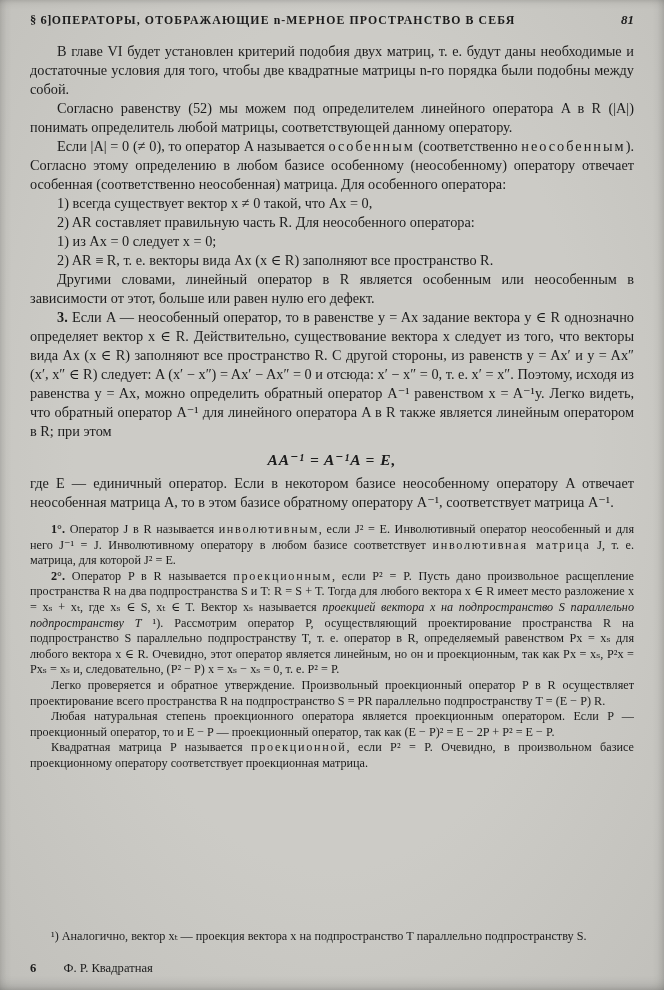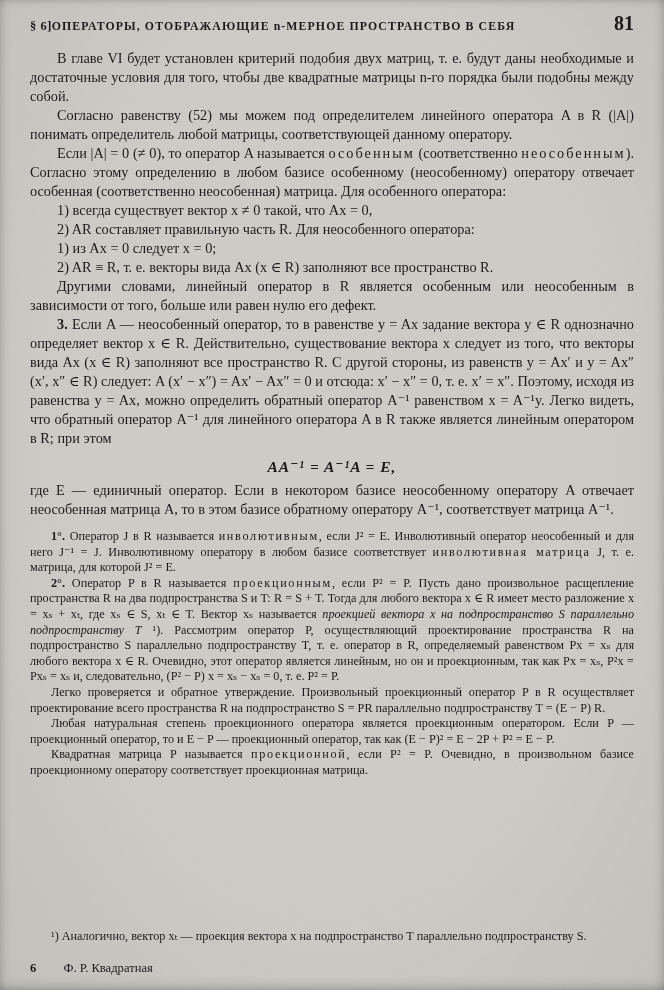--- a/index.html
+++ b/index.html
@@ -21,21 +21,21 @@
     color: #1c1c1c;
     padding: 12px 30px 12px 30px;
   }
   .page-header {
     display: flex; align-items: baseline;
     font-weight: bold;
     margin-bottom: 14px;
   }
   .page-header .mark { font-size: 12.5px; letter-spacing: .5px; white-space: nowrap; }
   .page-header .title { flex: 1; text-align: left; font-size: 11.8px; letter-spacing: 1.1px; }
-  .page-header .pageno { font-size: 20px; white-space: nowrap; }
+  .page-header .pageno { font-size: 13px; white-space: nowrap; font-style: italic; }
   .main p {
     margin: 0;
     font-size: 14.3px;
     line-height: 19px;
     text-align: justify;
   }
   .indent { text-indent: 27px; }
   p.formula {
     text-align: center;
     font-weight: bold;
@@ -79,21 +79,21 @@
   </header>
 
   <section class="main">
     <p class="indent"><span>В главе VI будет установлен критерий подобия двух матриц, т. е. будут даны необходимые и достаточные условия для того, чтобы две квадратные матрицы n-го порядка были подобны между собой.</span></p>
     <p class="indent"><span>Согласно равенству (52) мы можем под определителем линейного оператора A в R (|A|) понимать определитель любой матрицы, соответствующей данному оператору.</span></p>
     <p class="indent"><span>Если |A| = 0 (≠ 0), то оператор A называется </span><span class="sp">особенным</span><span> (соответственно </span><span class="sp">неособенным</span><span>). Согласно этому определению в любом базисе особенному (неособенному) оператору отвечает особенная (соответственно неособенная) матрица. Для особенного оператора:</span></p>
     <p class="indent"><span>1) всегда существует вектор x ≠ 0 такой, что Ax = 0,</span></p>
     <p class="indent"><span>2) AR составляет правильную часть R. Для неособенного оператора:</span></p>
     <p class="indent"><span>1) из Ax = 0 следует x = 0;</span></p>
     <p class="indent"><span>2) AR ≡ R, т. е. векторы вида Ax (x ∈ R) заполняют все пространство R.</span></p>
-    <p class="indent"><span>Другими словами, линейный оператор в R является особенным или неособенным в зависимости от того, больше или равен нулю его дефект.</span></p>
+    <p class="indent"><span>Другими словами, линейный оператор в R является особенным или неособенным в зависимости от этот, больше или равен нулю его дефект.</span></p>
     <p class="indent"><span class="b">3. </span><span>Если A — неособенный оператор, то в равенстве y = Ax задание вектора y ∈ R однозначно определяет вектор x ∈ R. Действительно, существование вектора x следует из того, что векторы вида Ax (x ∈ R) заполняют все пространство R. С другой стороны, из равенств y = Ax′ и y = Ax″ (x′, x″ ∈ R) следует: A (x′ − x″) = Ax′ − Ax″ = 0 и отсюда: x′ − x″ = 0, т. е. x′ = x″. Поэтому, исходя из равенства y = Ax, можно определить обратный оператор A⁻¹ равенством x = A⁻¹y. Легко видеть, что обратный оператор A⁻¹ для линейного оператора A в R также является линейным оператором в R; при этом</span></p>
     <p class="formula">AA⁻¹ = A⁻¹A = E,</p>
     <p><span>где E — единичный оператор. Если в некотором базисе неособенному оператору A отвечает неособенная матрица A, то в этом базисе обратному оператору A⁻¹, соответствует матрица A⁻¹.</span></p>
   </section>
 
   <section class="small">
     <p class="indent"><span class="b">1°. </span><span>Оператор J в R называется </span><span class="sp">инволютивным</span><span>, если J² = E. Инволютивный оператор неособенный и для него J⁻¹ = J. Инволютивному оператору в любом базисе соответствует </span><span class="sp">инволютивная матрица</span><span> J, т. е. матрица, для которой J² = E.</span></p>
     <p class="indent"><span class="b">2°. </span><span>Оператор P в R называется </span><span class="sp">проекционным</span><span>, если P² = P. Пусть дано произвольное расщепление пространства R на два подпространства S и T: R = S + T. Тогда для любого вектора x ∈ R имеет место разложение x = xₛ + xₜ, где xₛ ∈ S, xₜ ∈ T. Вектор xₛ называется </span><span class="it">проекцией вектора x на подпространство S параллельно подпространству T</span><span> ¹). Рассмотрим оператор P, осуществляющий проектирование пространства R на подпространство S параллельно подпространству T, т. е. оператор в R, определяемый равенством Px = xₛ для любого вектора x ∈ R. Очевидно, этот оператор является линейным, но он и проекционным, так как Px = xₛ, P²x = Pxₛ = xₛ и, следовательно, (P² − P) x = xₛ − xₛ = 0, т. е. P² = P.</span></p>
     <p class="indent"><span>Легко проверяется и обратное утверждение. Произвольный проекционный оператор P в R осуществляет проектирование всего пространства R на подпространство S = PR параллельно подпространству T = (E − P) R.</span></p>
     <p class="indent"><span>Любая натуральная степень проекционного оператора является проекционным оператором. Если P — проекционный оператор, то и E − P — проекционный оператор, так как (E − P)² = E − 2P + P² = E − P.</span></p>

